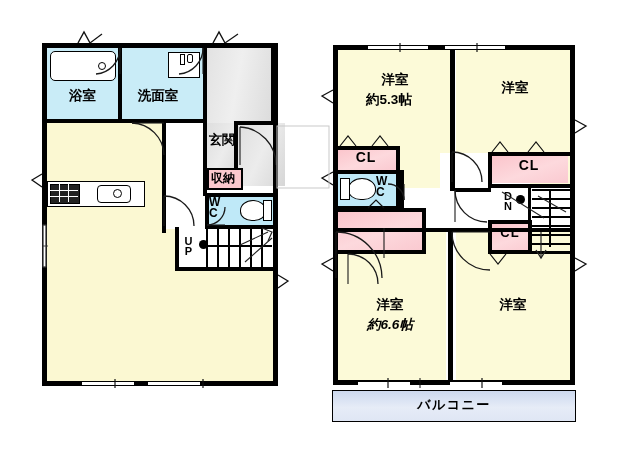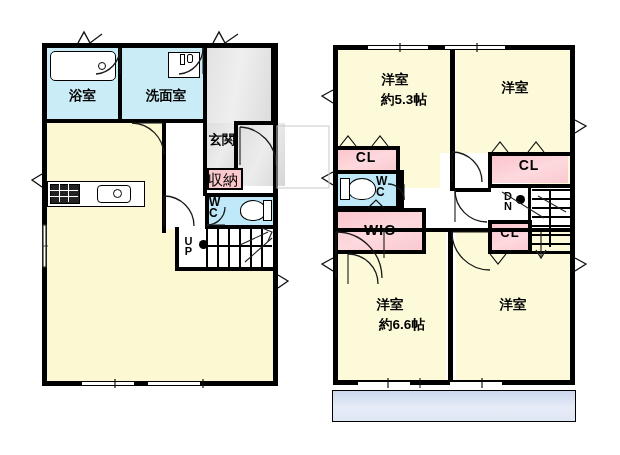--- a/index.html
+++ b/index.html
@@ -27,21 +27,21 @@
   .f-pinkgrad{background:linear-gradient(160deg,#fbc3ca 0%,#fdd9dd 55%,#fac9d0 100%);}
   .bd2{border:2px solid #000;}
   .bd1{border:1px solid #000;}
 
   
   .t-big{font-size:19px;font-weight:bold;letter-spacing:.5px;}
   .t-room{font-size:13.5px;font-weight:bold;}
   .t-sic{font-size:17px;font-weight:bold;letter-spacing:1px;}
   .t-cl{font-size:14px;font-weight:bold;letter-spacing:1px;}
   .t-wic{font-size:15px;font-weight:bold;letter-spacing:1px;}
-  .t-sm{font-size:15px;font-weight:normal;}
+  .t-sm{font-size:12px;font-weight:bold;}
   .t-wc{font-size:12px;font-weight:bold;line-height:.95;}
   .t-updn{font-size:11px;font-weight:bold;line-height:.9;}
   .t-balc{font-size:13px;font-weight:bold;letter-spacing:1.5px;}
   .t-gen{font-size:13px;font-weight:bold;line-height:1.0;}
   svg.ov{position:absolute;left:0;top:0;width:620px;height:455px;
          pointer-events:none;overflow:visible;}
 </style>
 </head>
 <body>
 
@@ -132,21 +132,21 @@
       <div style="position:absolute;left:22px;top:0;width:1.5px;height:38px;background:#000;"></div>
       <div style="position:absolute;left:33px;top:0;width:1.5px;height:38px;background:#000;"></div>
       <div style="position:absolute;left:44px;top:0;width:1.5px;height:38px;background:#000;"></div>
       <div style="position:absolute;left:55px;top:0;width:1.5px;height:38px;background:#000;"></div>
       <div style="position:absolute;left:0;top:16px;width:66px;height:2px;background:#000;"></div>
     </div>
     <div style="position:absolute;left:199px;top:240px;width:9px;height:9px;border-radius:50%;background:#000;"></div>
 
     <div class="lbl t-room" style="left:45px;top:88px;width:75px;">浴室</div>
 
-    <div class="lbl t-room" style="left:124px;top:88px;width:84px;">洗面室</div>
+    <div class="lbl t-room" style="left:116px;top:88px;width:84px;">洗面室</div>
 
 
     <div class="lbl t-gen" style="left:208px;top:133px;width:28px;line-height:1.15;">玄関</div>
 
     <div class="lbl t-sm" style="left:207px;top:172px;width:32px;">収納</div>
 
     <div class="lbl t-wc" style="left:209px;top:197px;width:20px;text-align:left;">W
 C</div>
 
     <div class="lbl t-updn" style="left:180px;top:237px;width:17px;">U
@@ -233,43 +233,43 @@
       <div style="position:absolute;left:0;top:18px;width:38px;height:1.5px;background:#000;"></div>
       <div style="position:absolute;left:0;top:27px;width:38px;height:1.5px;background:#000;"></div>
       <div style="position:absolute;left:0;top:36px;width:38px;height:1.5px;background:#000;"></div>
       <div style="position:absolute;left:0;top:45px;width:38px;height:1.5px;background:#000;"></div>
       <div style="position:absolute;left:0;top:54px;width:38px;height:1.5px;background:#000;"></div>
       <div style="position:absolute;left:17px;top:0;width:2px;height:58px;background:#000;"></div>
     </div>
     <div style="position:absolute;left:206px;top:195px;width:9px;height:9px;border-radius:50%;background:#000;"></div>
 
     <div class="lbl t-room" style="left:40px;top:72px;width:90px;">洋室</div>
-    <div class="lbl t-room" style="left:42px;top:92px;width:104px;">約5.3帖</div>
+    <div class="lbl t-room" style="left:27px;top:92px;width:104px;">約5.3帖</div>
 
     <div class="lbl t-room" style="left:160px;top:80px;width:90px;">洋室</div>
 
     <div class="lbl t-room" style="left:35px;top:297px;width:90px;">洋室</div>
-    <div class="lbl t-room" style="left:40px;top:317px;width:104px;">約6.6帖</div>
+    <div class="lbl t-room" style="left:28px;top:317px;width:104px;font-style:italic;">約6.6帖</div>
 
     <div class="lbl t-room" style="left:158px;top:297px;width:90px;">洋室</div>
 
     <div class="lbl t-cl" style="left:26px;top:150px;width:60px;">CL</div>
 
     <div class="lbl t-cl" style="left:182px;top:158px;width:74px;">CL</div>
 
     <div class="lbl t-cl" style="left:180px;top:226px;width:40px;font-size:13px;">CL</div>
 
-    <div class="lbl t-wic" style="left:28px;top:222px;width:84px;">WIC</div>
 
     <div class="lbl t-wc" style="left:66px;top:176px;width:20px;text-align:left;">W
 C</div>
 
     <div class="lbl t-updn" style="left:190px;top:192px;width:16px;">D
 N</div>
 
+    <div class="lbl t-balc" style="left:22px;top:398px;width:244px;">バルコニー</div>
   </div>
 
   <svg class="ov" viewBox="0 0 620 455">
     <g stroke="#1a1a1a" stroke-width="1.3" fill="none">
 
       <path d="M78 43 L84 32 L90 43" stroke="#111" stroke-width="1.4"></path>
       <path d="M90 43 L102 34" stroke="#111" stroke-width="1.2"></path>
 
       <rect x="124" y="44" width="56" height="3" fill="#000" stroke="none"></rect>
 

